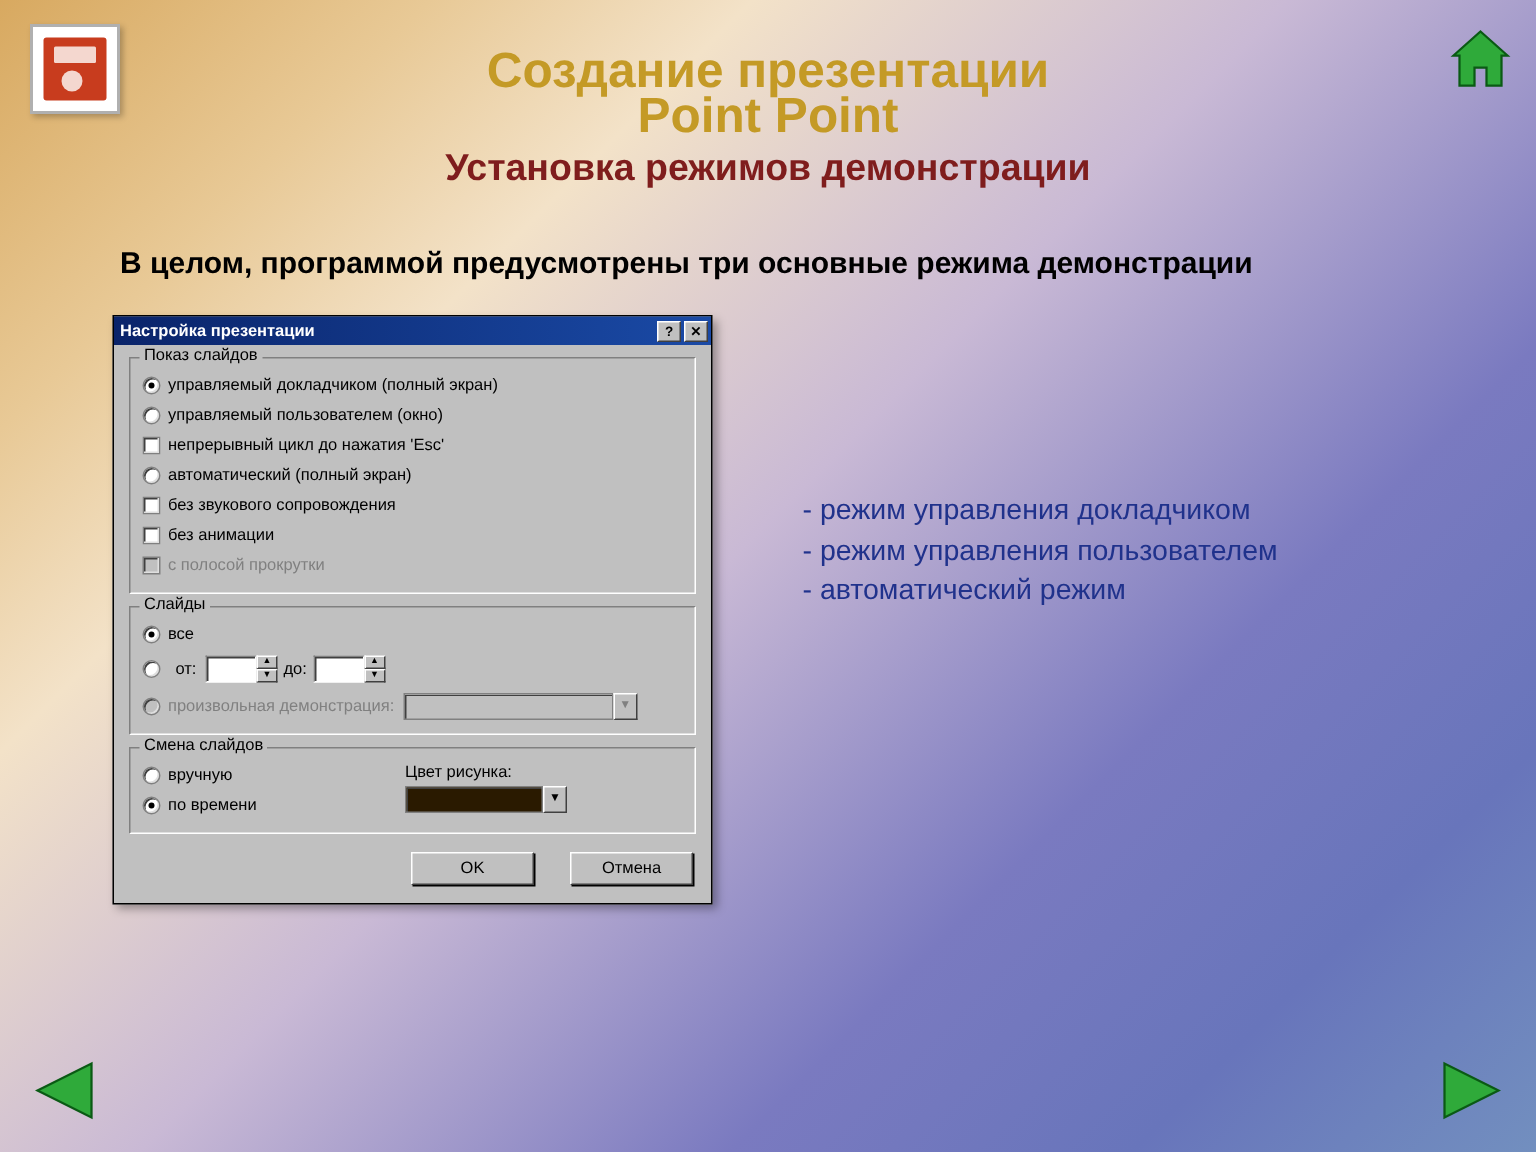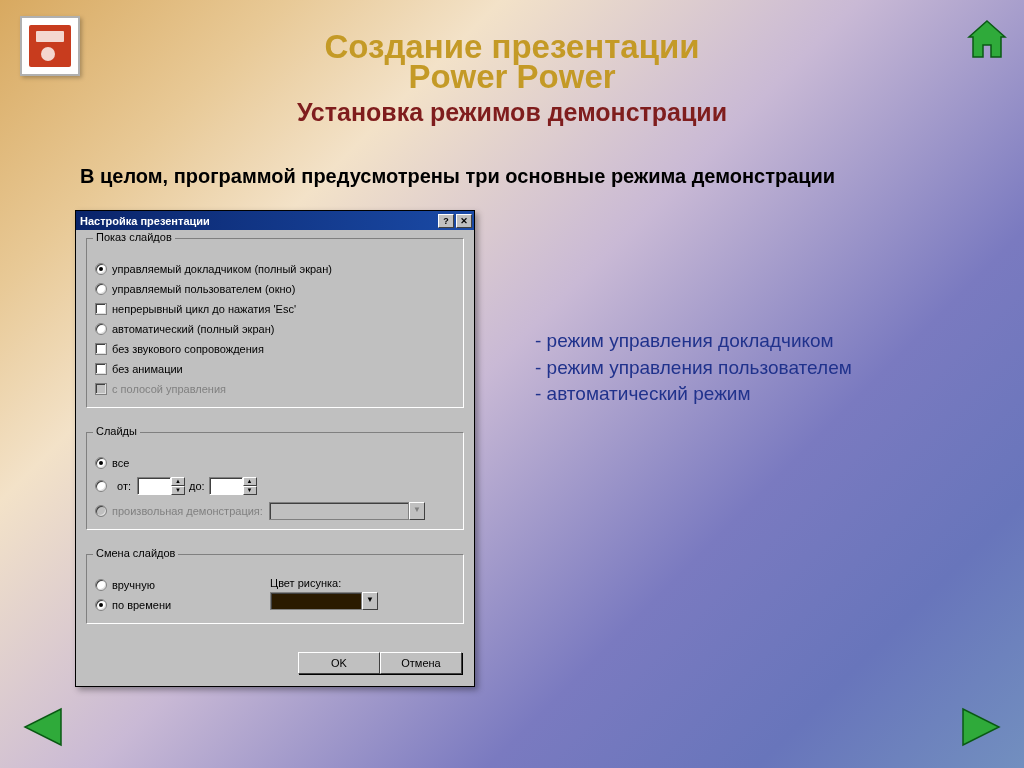--- a/index.html
+++ b/index.html
@@ -148,22 +148,22 @@
     text-align: center;
     color: #000;
     font-weight: bold;
   }
   .dlg-body { padding: 8px 10px 10px 10px; }
 
   .fieldset {
     border: 1px solid #808080;
     border-right-color:#fff;
     border-bottom-color:#fff;
-    margin-bottom: 24px;
-    padding: 20px 8px 8px 8px;
+    margin-bottom: 8px;
+    padding: 8px 8px 8px 8px;
     position: relative;
   }
   .fieldset .legend {
     position: absolute;
     top: -8px;
     left: 6px;
     background: #c0c0c0;
     padding: 0 3px;
     font-size: 11px;
   }
@@ -267,21 +267,21 @@
   }
 
   .change-row { display:flex;gap:45px; }
   .change-left { width: 130px; }
   .color-block { margin-top: 2px; }
   .color-label { margin-bottom: 3px; }
 
   .btn-row {
     display:flex;
     justify-content:flex-end;
-    gap: 0;
+    gap: 24px;
     padding: 4px 2px 2px 0;
   }
   .btn95 {
     width: 82px; height: 22px;
     background:#c0c0c0;
     border:1px solid #fff;
     border-right-color:#404040;
     border-bottom-color:#404040;
     box-shadow: 1px 1px 0 #000;
     font-size:11px;
@@ -296,21 +296,21 @@
   <div class="app-icon-inner"></div>
 </div>
 
 <div class="home-btn">
   <svg width="44" height="44" viewBox="0 0 44 44">
     <polygon points="22,4 40,20 36,20 36,40 26,40 26,28 18,28 18,40 8,40 8,20 4,20" fill="#2faa3a" stroke="#0a5a14" stroke-width="1.5"></polygon>
   </svg>
 </div>
 
 <div class="title-line1">Создание презентации</div>
-<div class="title-line2">Power Power</div>
+<div class="title-line2">Point Point</div>
 <div class="subtitle">Установка режимов демонстрации</div>
 <div class="intro">В целом, программой предусмотрены три основные режима демонстрации</div>
 
 <div class="bullets">
   <div class="row">- режим управления докладчиком</div>
   <div class="row">- режим управления пользователем</div>
   <div class="row">- автоматический режим</div>
 </div>
 
 <div class="dialog">
@@ -342,21 +342,21 @@
       <div class="opt-row">
         <span class="checkbox"></span>
         <span>без звукового сопровождения</span>
       </div>
       <div class="opt-row">
         <span class="checkbox"></span>
         <span>без анимации</span>
       </div>
       <div class="opt-row disabled">
         <span class="checkbox"></span>
-        <span>с полосой управления</span>
+        <span>с полосой прокрутки</span>
       </div>
     </div>
 
     <div class="fieldset">
       <span class="legend">Слайды</span>
       <div class="opt-row">
         <span class="radio checked"></span>
         <span>все</span>
       </div>
       <div class="slides-row2">

